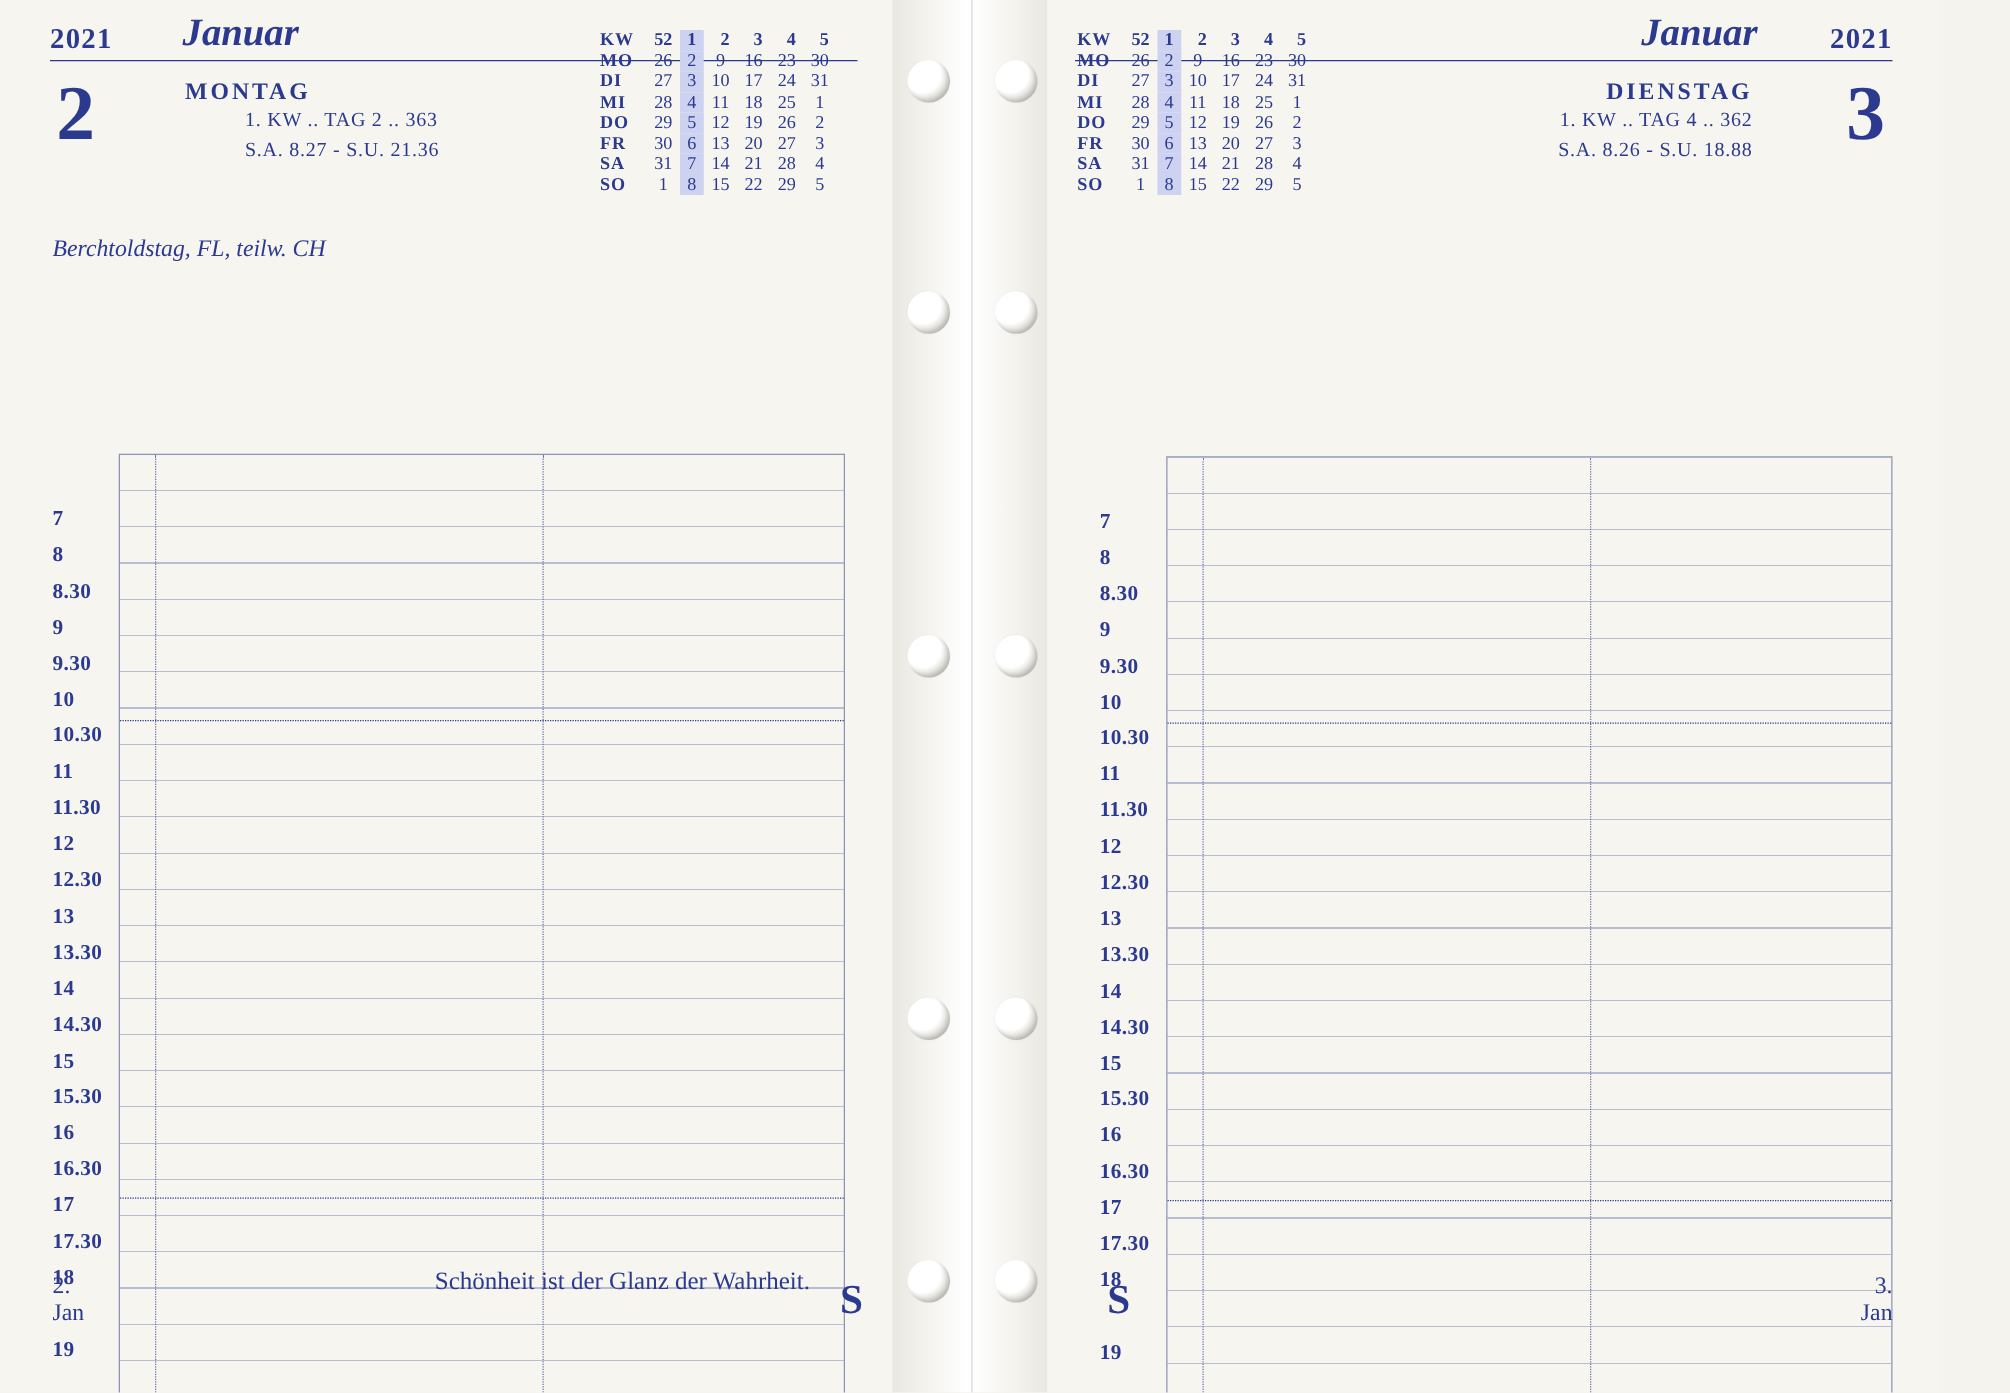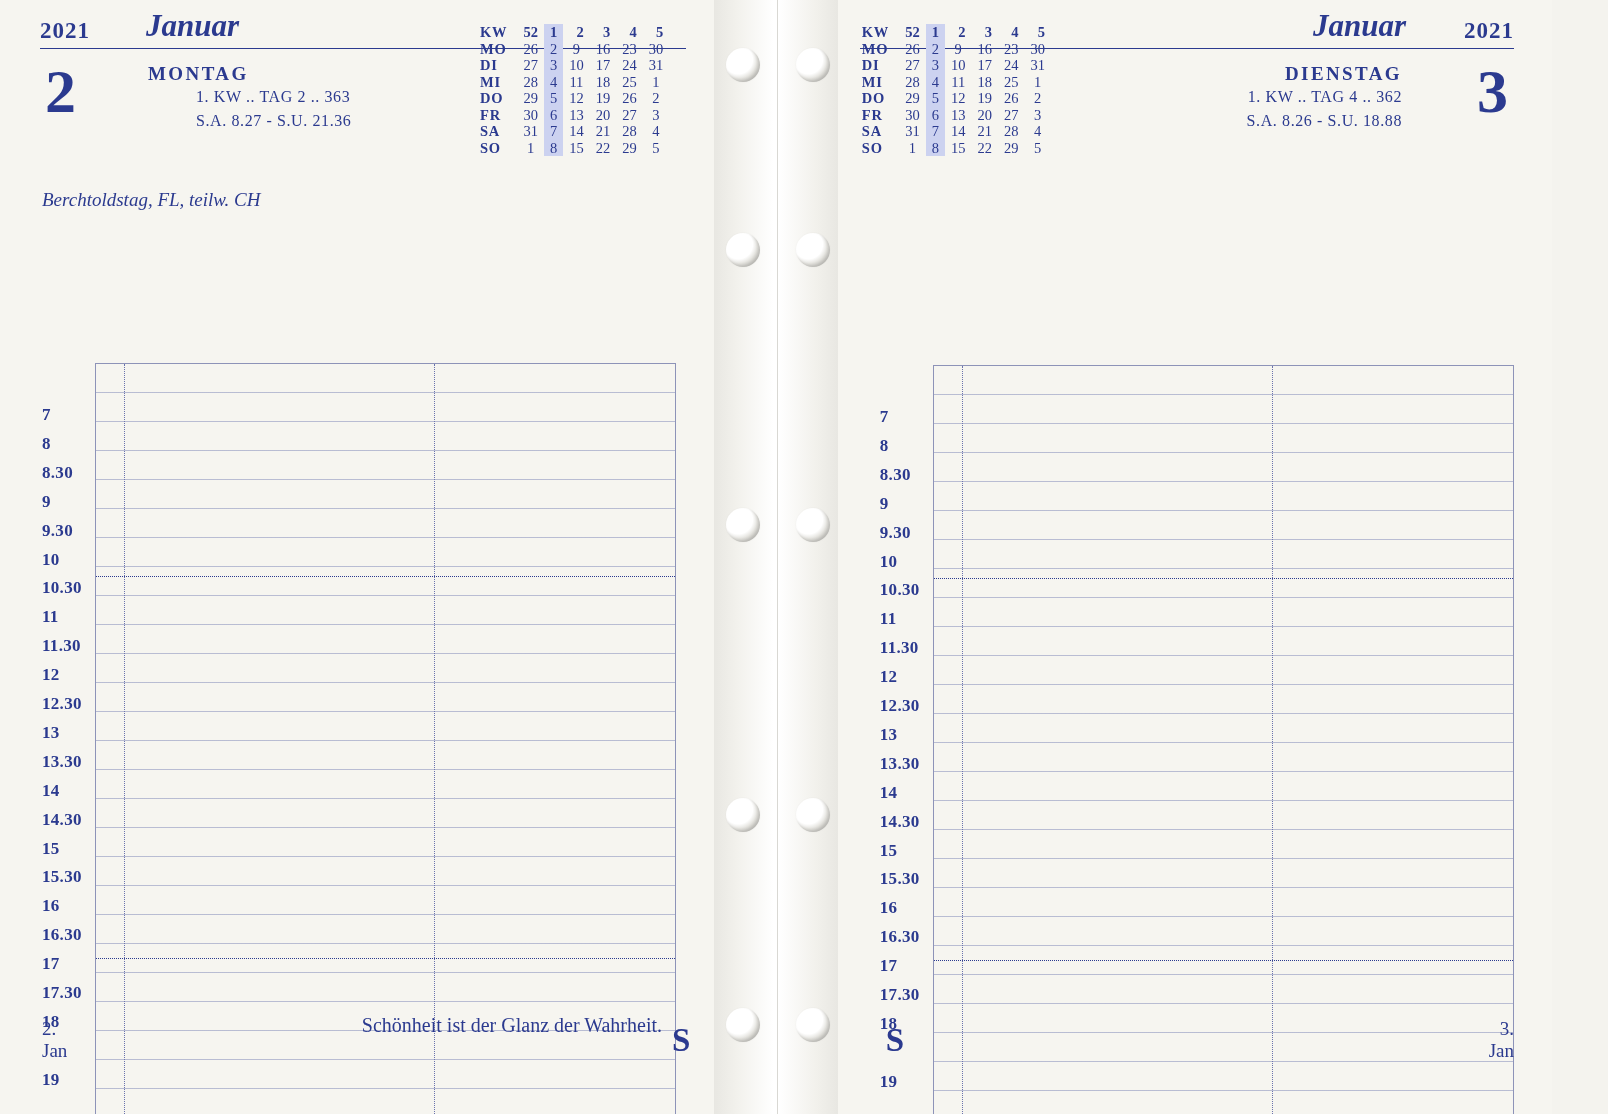--- a/index.html
+++ b/index.html
@@ -186,21 +186,21 @@
           <div class="time" style="top:620.0px;left:0;">17.30</div>
           <div class="time" style="top:648.9px;left:0;">18</div>
           <div class="time" style="top:706.7px;left:0;">19</div>
         </div>
     </div>
 
     <div class="foot-date" style="left:42px;top:1018px;">
       <div>2.</div>
       <div>Jan</div>
     </div>
-    <div class="quote" style="left:242px;top:1012px;width:420px;text-align:right;">
+    <div class="quote" style="left:228px;top:1012px;width:420px;text-align:right;">
       <div>Schönheit ist der Glanz der Wahrheit.</div>
     </div>
     <div class="logo" style="left:672px;top:1022px;">S</div>
   </div>
 
   <div class="gutter">
     <div class="fold"></div>
     <div class="hole l" style="top:48px;"></div>
     <div class="hole r" style="top:48px;"></div>
     <div class="hole l" style="top:233px;"></div>

